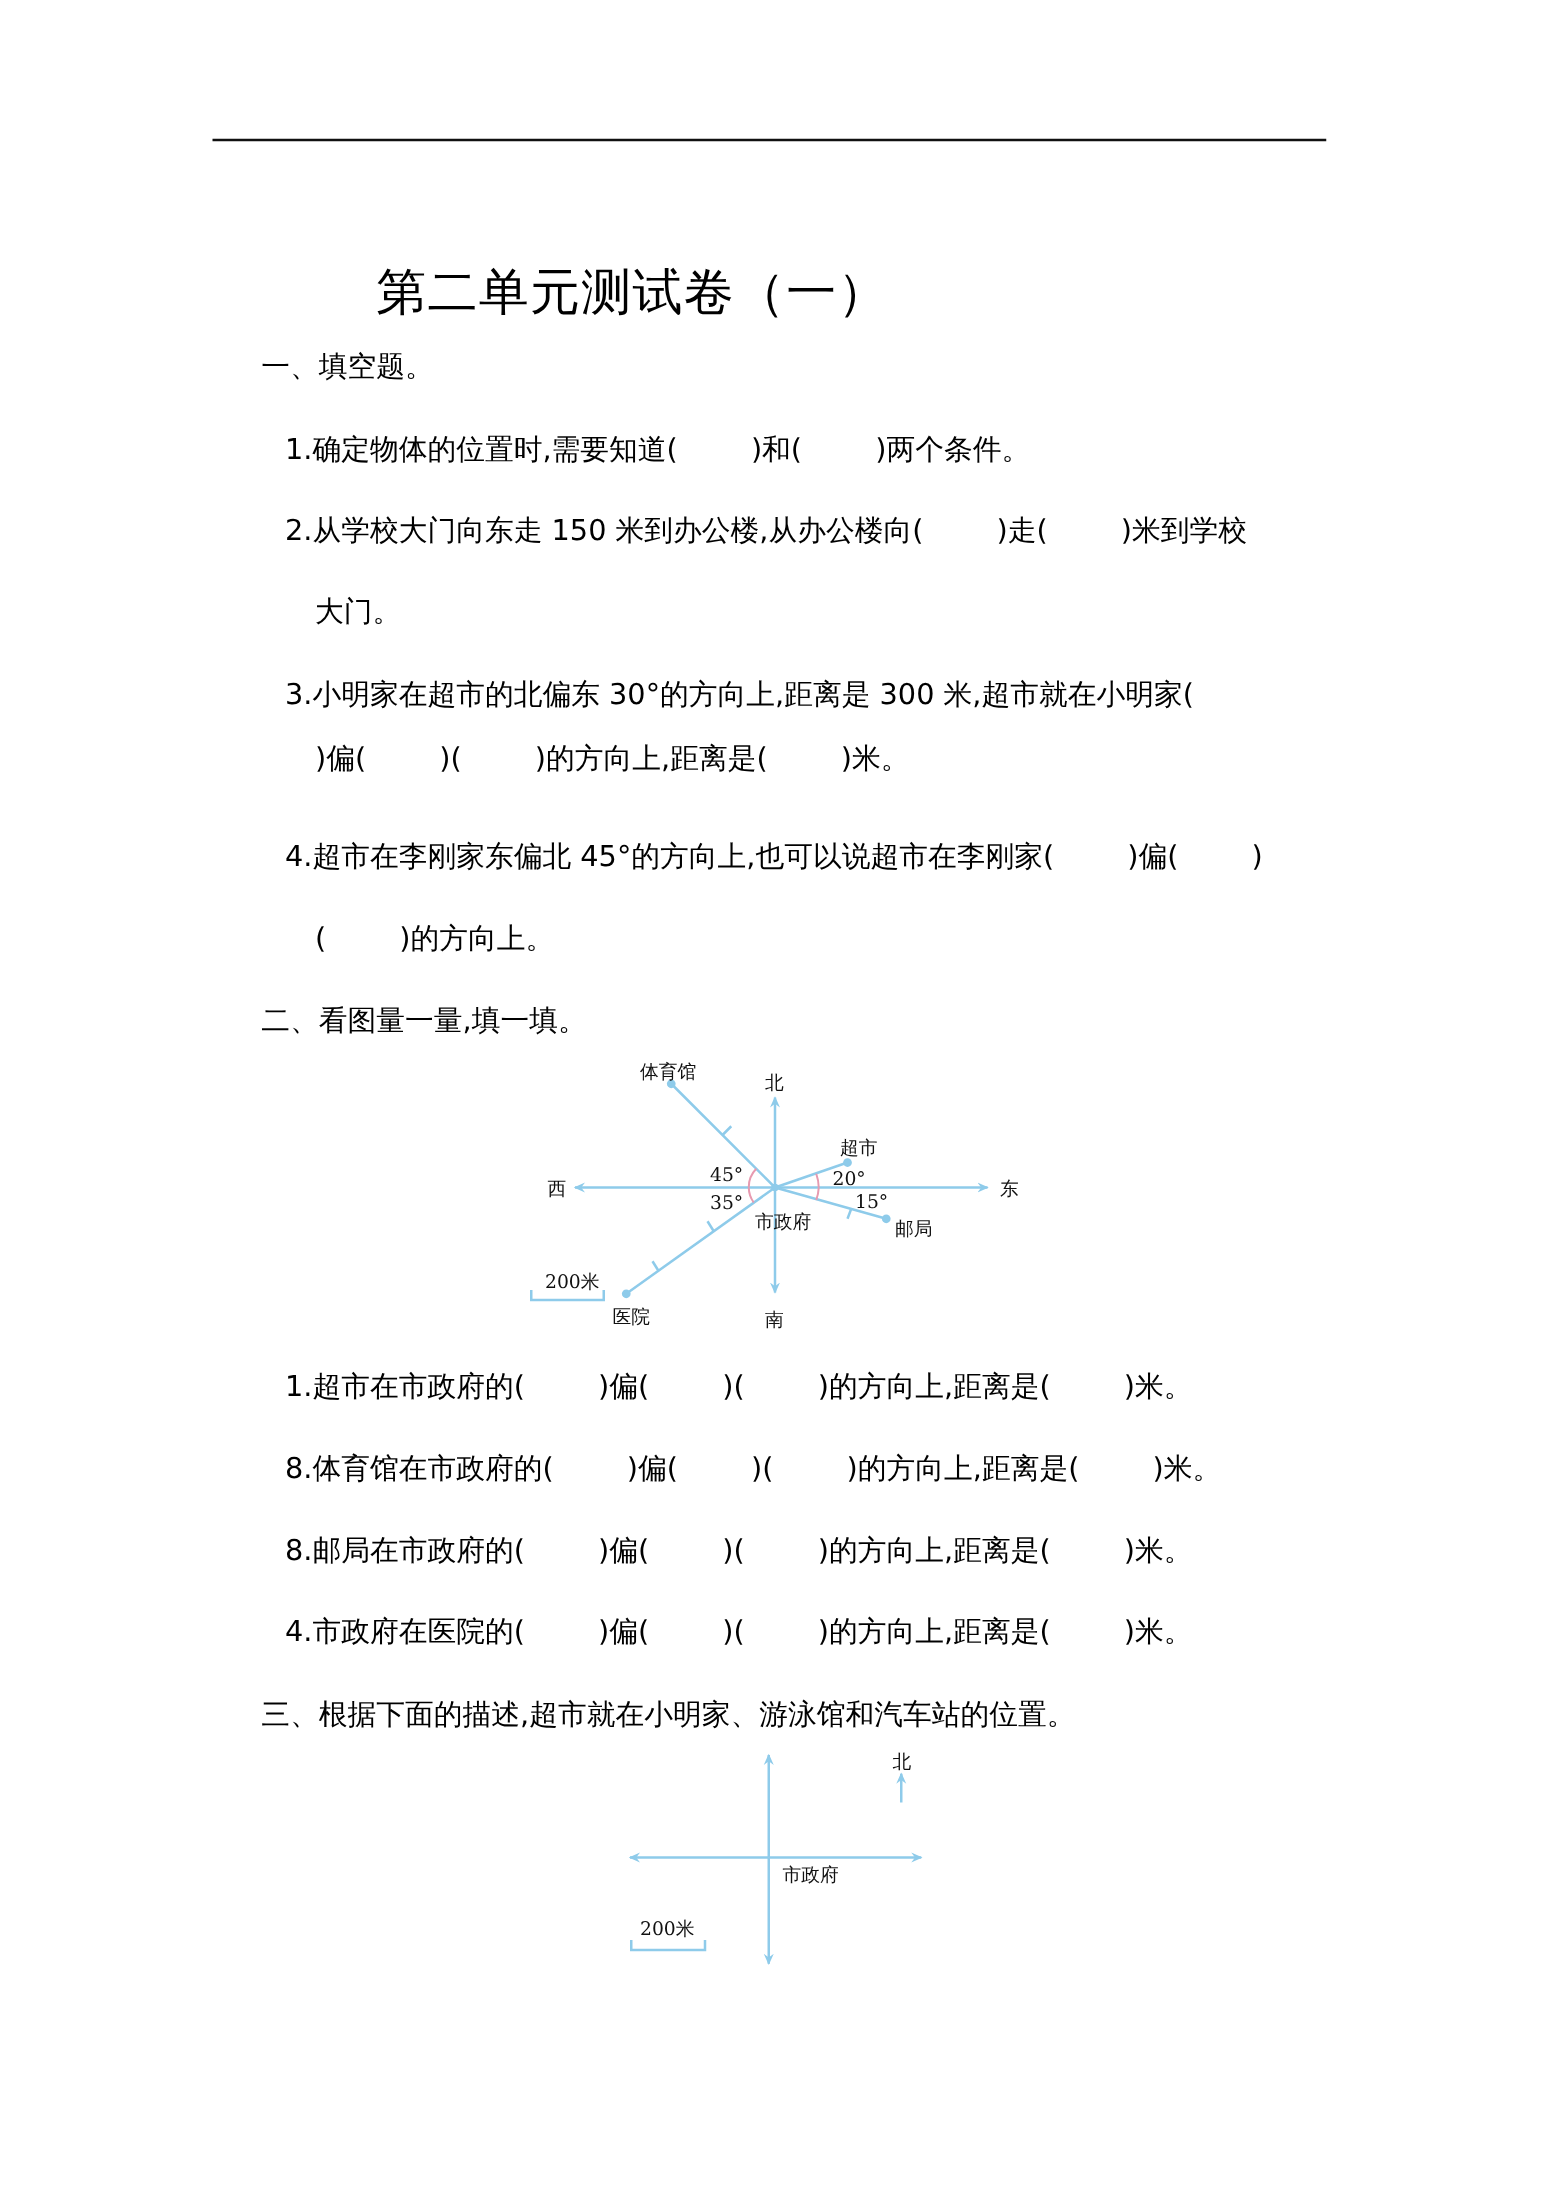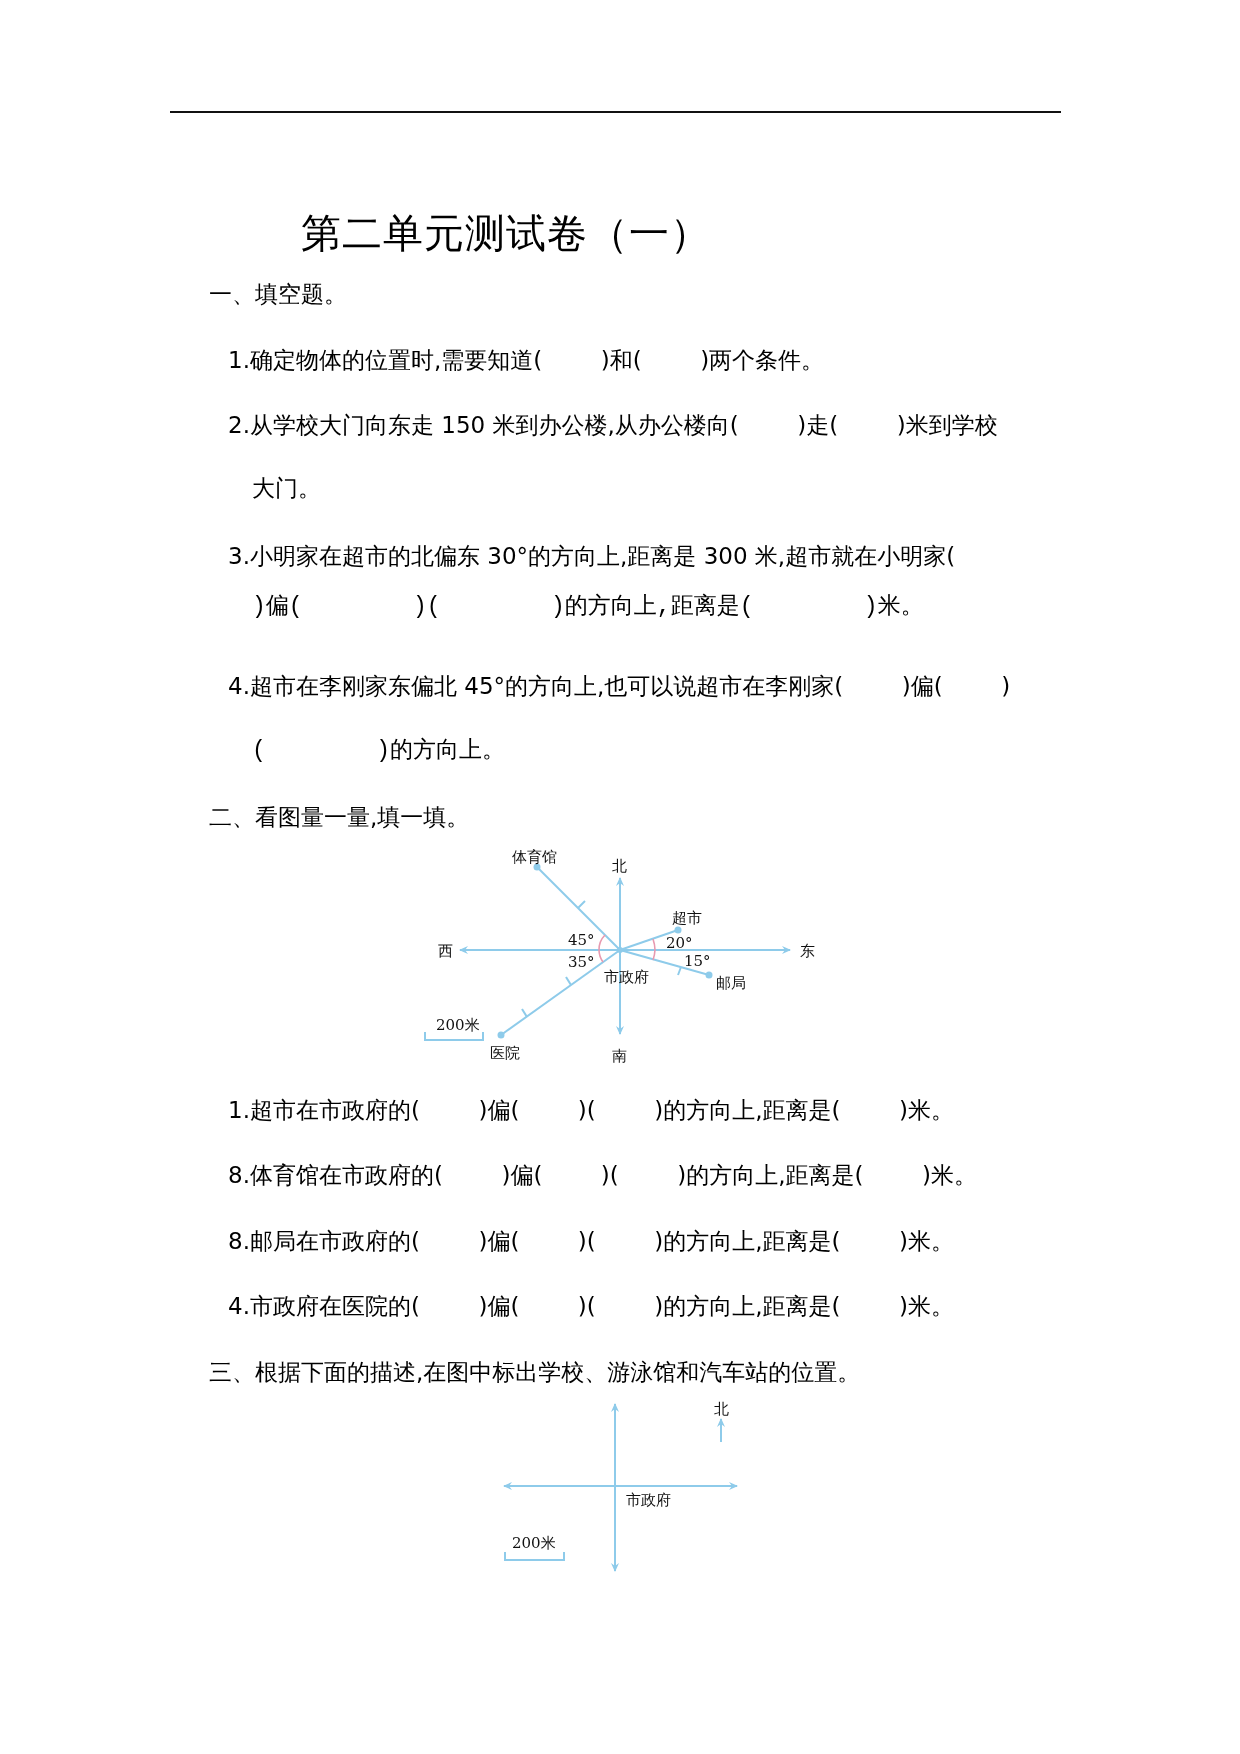--- a/index.html
+++ b/index.html
@@ -4,21 +4,21 @@
 <style>
   html, body { margin: 0; padding: 0; background: #ffffff; }
   body { width: 1240px; height: 1754px; position: relative; overflow: hidden;
          font-family: "DejaVu Sans", "Liberation Sans", sans-serif; color: #000; }
   .rule { position: absolute; left: 170px; top: 111px; width: 891px; height: 2px; background: #111; }
   .title { position: absolute; left: 0; width: 1012px; top: 170px; text-align: center;
            font-size: 40px; letter-spacing: 1px; margin-top: 36px; }
   .line { position: absolute; font-size: 23px; white-space: pre; line-height: 30px; }
   .sec { left: 190px; margin-left: 19px; }
   .q { left: 228px; }
-  .cont { left: 252px; font-family: Liberation Mono, monospace; }
+  .cont { left: 252px; }
   svg { position: absolute; left: 0; top: 0; }
   .lbl { font-family: "DejaVu Serif", "Liberation Serif", serif; font-size: 15px; fill: #111; }
   .deg { font-family: "DejaVu Serif", "Liberation Serif", serif; font-size: 15px; fill: #111; }
 </style>
 </head>
 <body>
 
 <div class="rule"></div>
 <div class="title">第二单元测试卷（一）</div>
 
@@ -88,21 +88,21 @@
   <text class="deg" x="666" y="948">20°</text>
   <text class="deg" x="684" y="966">15°</text>
   <text class="deg" x="436" y="1030">200米</text>
 </svg>
 
 <div class="line q" style="top:1095px">1.超市在市政府的(        )偏(        )(        )的方向上,距离是(        )米。</div>
 <div class="line q" style="top:1160px">8.体育馆在市政府的(        )偏(        )(        )的方向上,距离是(        )米。</div>
 <div class="line q" style="top:1226px">8.邮局在市政府的(        )偏(        )(        )的方向上,距离是(        )米。</div>
 <div class="line q" style="top:1291px">4.市政府在医院的(        )偏(        )(        )的方向上,距离是(        )米。</div>
 
-<div class="line sec" style="top:1357px">三、根据下面的描述,在图中标出学校、游泳馆和汽车站的位置。</div>
+<div class="line sec" style="top:1357px">三、根据下面的描述,超市就在小明家、游泳馆和汽车站的位置。</div>
 
 <svg width="1240" height="1754" style="pointer-events:none">
   <defs>
     <marker id="arr2" markerWidth="10" markerHeight="10" refX="8" refY="5" orient="auto" markerUnits="userSpaceOnUse">
       <path d="M0,1 L9,5 L0,9 L3,5 Z" fill="#8ecbea"></path>
     </marker>
   </defs>
   <g stroke="#8ecbea" stroke-width="2" fill="none">
     <line x1="615" y1="1486" x2="615" y2="1404" marker-end="url(#arr2)"></line>
     <line x1="615" y1="1486" x2="615" y2="1571" marker-end="url(#arr2)"></line>

